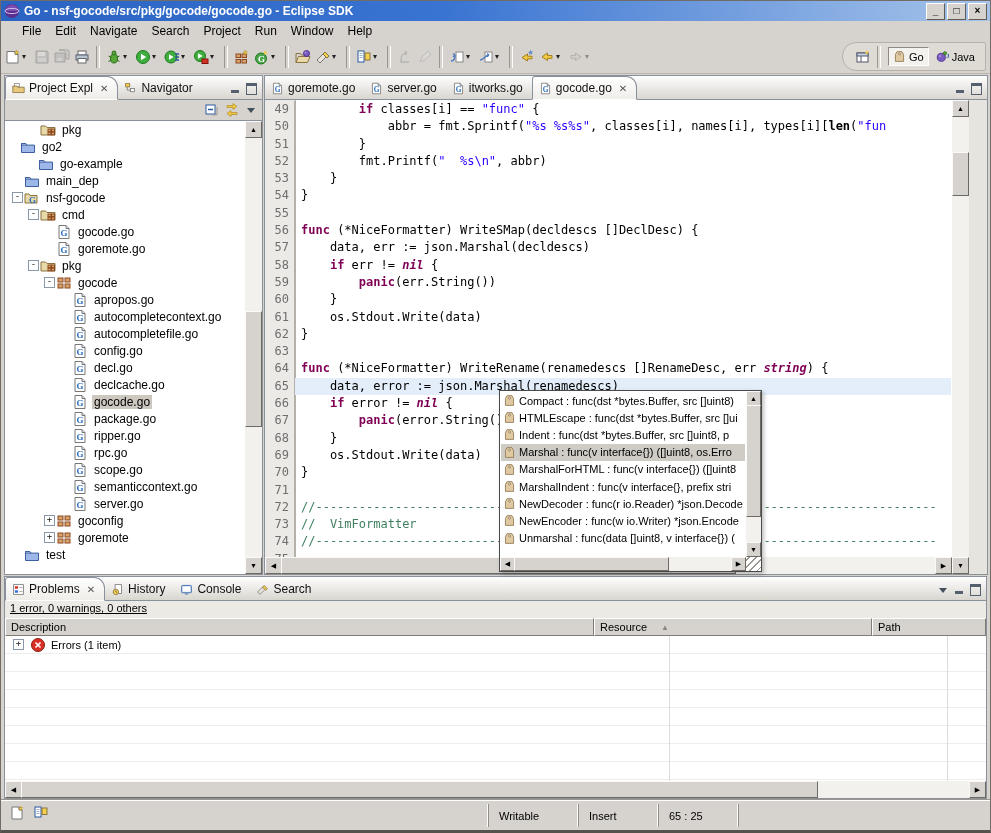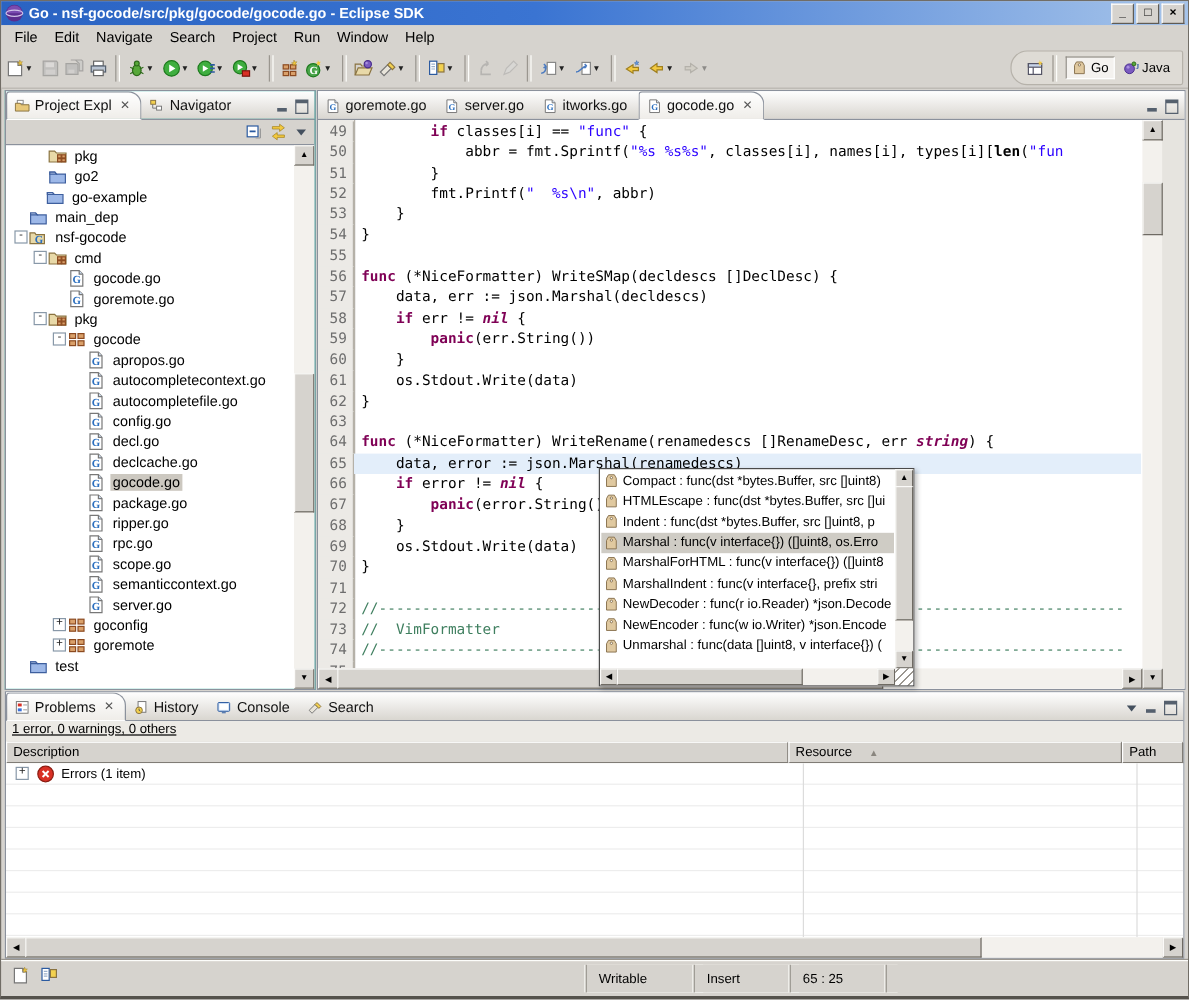--- a/index.html
+++ b/index.html
@@ -10,21 +10,21 @@
   .icn.sm, .icn.sm svg{width:13px;height:13px;}
 
   
   #titlebar{position:absolute;left:0;top:0;right:0;height:20px;display:flex;align-items:center;
     background:linear-gradient(90deg,#2a63c2 0%,#3a74d2 45%,#a6c4ea 100%);color:#fff;padding:0 3px;}
   #titlebar .ttl{font-weight:bold;font-size:12px;margin-left:4px;flex:1;white-space:nowrap;overflow:hidden;}
   .winbtn{width:17px;height:15px;margin-left:2px;background:#d6d3ce;border:1px solid;border-color:#fff #5f5b54 #5f5b54 #fff;
     display:flex;align-items:center;justify-content:center;font-size:10px;font-weight:bold;color:#000;line-height:1;}
 
   
-  #menubar{position:absolute;left:0;top:20px;right:0;height:19px;display:flex;align-items:center;font-size:12px;color:#000;background:#d6d3ce;padding-left:4px;}
+  #menubar{position:absolute;left:0;top:20px;right:0;height:19px;display:flex;align-items:center;font-size:12px;color:#000;background:#d6d3ce;padding-left:14px;}
   .mitem{padding:2px 7px;}
   #toolbar{position:absolute;left:0;top:39px;right:0;height:33px;display:flex;align-items:center;background:#d6d3ce;padding-left:2px;border-bottom:1px solid #b9b5ae;}
   .tsep{width:2px;height:22px;border-left:1px solid #9a968f;border-right:1px solid #fdfdfb;margin:0 4px;}
   .tbtn{display:flex;align-items:center;height:24px;padding:0 2px;}
   .tbtn.dis{opacity:.4;filter:grayscale(.9);}
   .dd{font-size:8px;color:#222;margin-left:1px;width:8px;}
   #perspbar{margin-left:auto;margin-right:4px;display:flex;align-items:center;height:27px;background:#dedbd5;border:1px solid #b6b2aa;border-radius:14px 2px 2px 14px;padding:0 6px 0 10px;}
   .pitem{display:flex;align-items:center;gap:3px;font-size:11px;padding:2px 4px;margin-left:3px;}
   .pitem.active{background:#f4f2ef;border:1px solid;border-color:#8f8b84 #fff #fff #8f8b84;}
 
@@ -419,21 +419,21 @@
                 <g stroke="#8c4a20" fill="#d9a06a">
                   <rect x="8" y="7" width="3" height="2.6"></rect>
                   <rect x="11.5" y="7" width="3" height="2.6"></rect>
                   <rect x="8" y="10.2" width="3" height="2.6"></rect>
                   <rect x="11.5" y="10.2" width="3" height="2.6"></rect>
                 </g>
               </svg>
             </span>
             <span class="tlabel">pkg</span>
           </div>
-          <div class="trow" style="padding-left:22px;">
+          <div class="trow" style="padding-left:2px;">
             <span class="texp"></span>
             <span class="icn">
               <svg viewBox="0 0 16 16">
                 <path d="M1.5 4.5h4.2l1.4 1.6h7.4v7.4H1.5z" fill="#9db8e8" stroke="#3e5f9e"></path>
                 <path d="M1.5 4.5h4.2l1.4 1.6H1.5z" fill="#c3d4f2" stroke="#3e5f9e"></path>
               </svg>
             </span>
             <span class="tlabel">go2</span>
           </div>
           <div class="trow" style="padding-left:20px;">
@@ -1064,21 +1064,21 @@
           <span class="wbtn">
             <span class="minglyph"></span>
           </span>
           <span class="wbtn">
             <span class="maxglyph"></span>
           </span>
         </span>
       </div>
     <div id="probSummary">1 error, 0 warnings, 0 others</div>
     <div id="probHeader">
-      <span class="hcell" style="width:652px;">
+      <span class="hcell" style="width:589px;">
           <span>Description</span>
         </span>
       <span class="hcell" style="width:278px;">
           <span>Resource</span>
           <span class="sortarrow">▲</span>
         </span>
       <span class="hcell" style="flex:1;">
           <span>Path</span>
         </span>
     </div>

